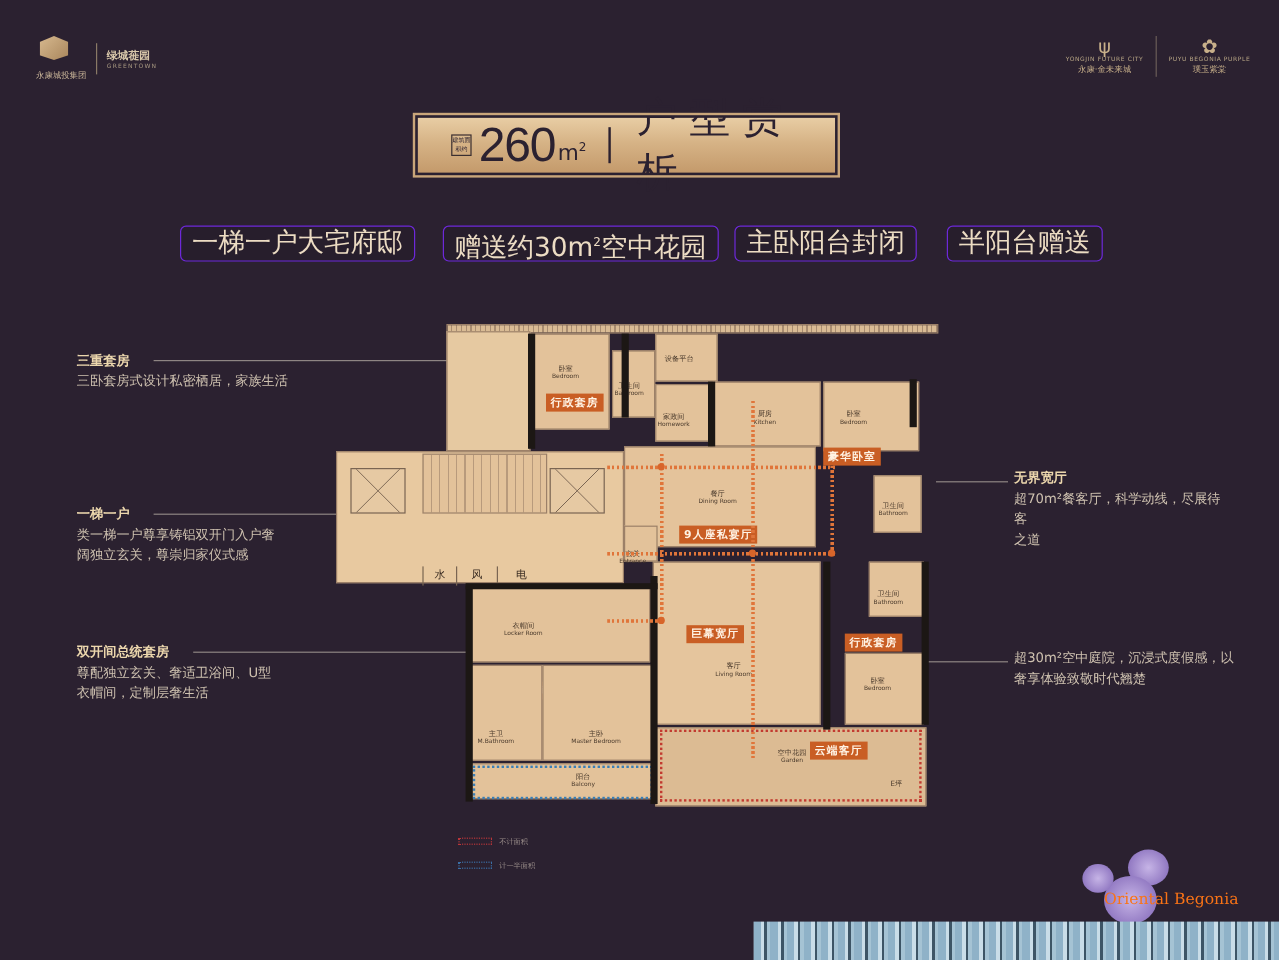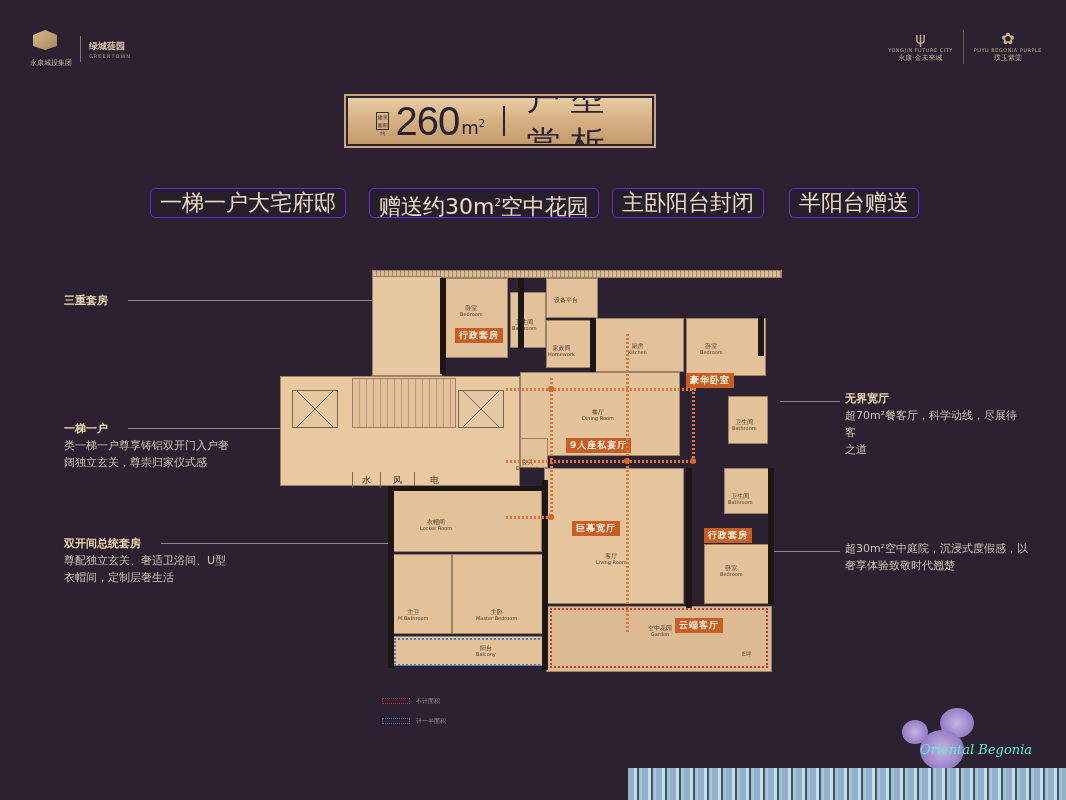--- a/index.html
+++ b/index.html
@@ -14,21 +14,21 @@
   .logo-sep{width:1px;height:26px;background:#8a7a66}
   .logo-green .cn{font-size:9px;color:#d8c7aa;font-weight:bold}
   .logo-green .en{font-size:5px;color:#a99a82;letter-spacing:1px}
   .logo-r{right:24px;top:30px;display:flex;align-items:center;gap:10px}
   .logo-r .blk{text-align:center}
   .logo-r .glyph{font-size:16px;color:#c8b08a;line-height:16px}
   .logo-r .en{font-size:5px;color:#b8a685;letter-spacing:.5px;white-space:nowrap}
   .logo-r .cn{font-size:7px;color:#c8b08a;white-space:nowrap}
   .logo-r .sep{width:1px;height:34px;background:#6a5c58}
   
-  .banner{left:346px;top:96px;width:308px;height:50px;background:linear-gradient(180deg,#e8cda4 0%,#d6b386 45%,#c49a6b 100%);border:2px solid #2b2130;outline:2px solid #c9a67a;display:flex;align-items:center;padding-left:28px;color:#2b2130}
+  .banner{left:346px;top:96px;width:352px;height:50px;background:linear-gradient(180deg,#e8cda4 0%,#d6b386 45%,#c49a6b 100%);border:2px solid #2b2130;outline:2px solid #c9a67a;display:flex;align-items:center;padding-left:28px;color:#2b2130}
   .banner .tag{width:18px;height:18px;border:1px solid #3a2e30;font-size:5px;line-height:8px;text-align:center;margin-right:6px}
   .banner .area{font-family:"Liberation Sans",sans-serif;font-size:40px;letter-spacing:-1px}
   .banner .unit{font-size:18px;margin-left:2px;margin-top:12px}
   .banner .unit sup{font-size:10px}
   .banner .bar{width:2px;height:30px;background:#2b2130;margin:0 22px 0 18px}
   .banner .ttl{font-size:34px;letter-spacing:10px}
   
   .feat{top:188px;height:30px;border:1px solid #6d28d9;border-radius:5px;color:#ecdcc3;font-size:22px;line-height:28px;padding:0 9px;white-space:nowrap;background:rgba(0,0,0,.08)}
   .feat sup{font-size:10px}
   
@@ -51,21 +51,21 @@
   .garden{position:absolute;border:2px dotted #c23a30}
   .balc{position:absolute;border:2px dotted #3b7fb6}
   .svc{position:absolute;font-size:9px;color:#3a2c22;text-align:center;border-left:1px solid #7a6552;height:16px;line-height:16px}
   
   .legend{left:382px;top:695px;font-size:6px;color:#9a8e8a}
   .legend .row{display:flex;align-items:center;gap:6px;height:12px;margin-bottom:8px}
   .legend .sw{width:28px;height:6px;border:1px dotted}
   
   .flower{left:880px;top:690px;width:186px;height:80px}
   .petal{position:absolute;border-radius:50%;background:radial-gradient(circle,#c6b4e6,#7e63b5)}
-  .brand-script{position:absolute;left:920px;top:742px;font-family:"DejaVu Serif",serif;font-style:italic;font-size:13px;color:#5eead4}
+  .brand-script{position:absolute;left:920px;top:742px;font-family:"DejaVu Serif",serif;font-size:13px;color:#f97316}
   .glass{left:628px;top:768px;width:438px;height:32px;background:repeating-linear-gradient(90deg,#8fb2c8 0 6px,#c9dde8 6px 9px,#3d5566 9px 11px,#a5c3d4 11px 14px)}
 </style>
 </head>
 <body>
 
 <div class="abs logo-l">
   <div>
     <div class="logo-mark">
         <div class="cube"></div>
       </div>
@@ -103,20 +103,21 @@
 <div class="abs feat" style="left:150px"><span>一梯一户大宅府邸</span></div>
 <div class="abs feat" style="left:369px"><span>赠送约30m</span><sup>2</sup><span>空中花园</span></div>
 <div class="abs feat" style="left:612px"><span>主卧阳台封闭</span></div>
 <div class="abs feat" style="left:789px"><span>半阳台赠送</span></div>
 
 <div class="abs ann" style="left:64px;top:292px;width:320px">
   <div class="h">
       <span>三重套房</span>
       <div class="line" style="flex:1"></div>
     </div>
+  <div>三卧套房式设计私密栖居，家族生活</div>
 </div>
 <div class="abs ann" style="left:64px;top:420px;width:222px">
   <div class="h">
       <span>一梯一户</span>
       <div class="line" style="flex:1"></div>
     </div>
   <div>类一梯一户尊享铸铝双开门入户奢</div>
   <div>阔独立玄关，尊崇归家仪式感</div>
 </div>
 <div class="abs ann" style="left:64px;top:535px;width:335px">

